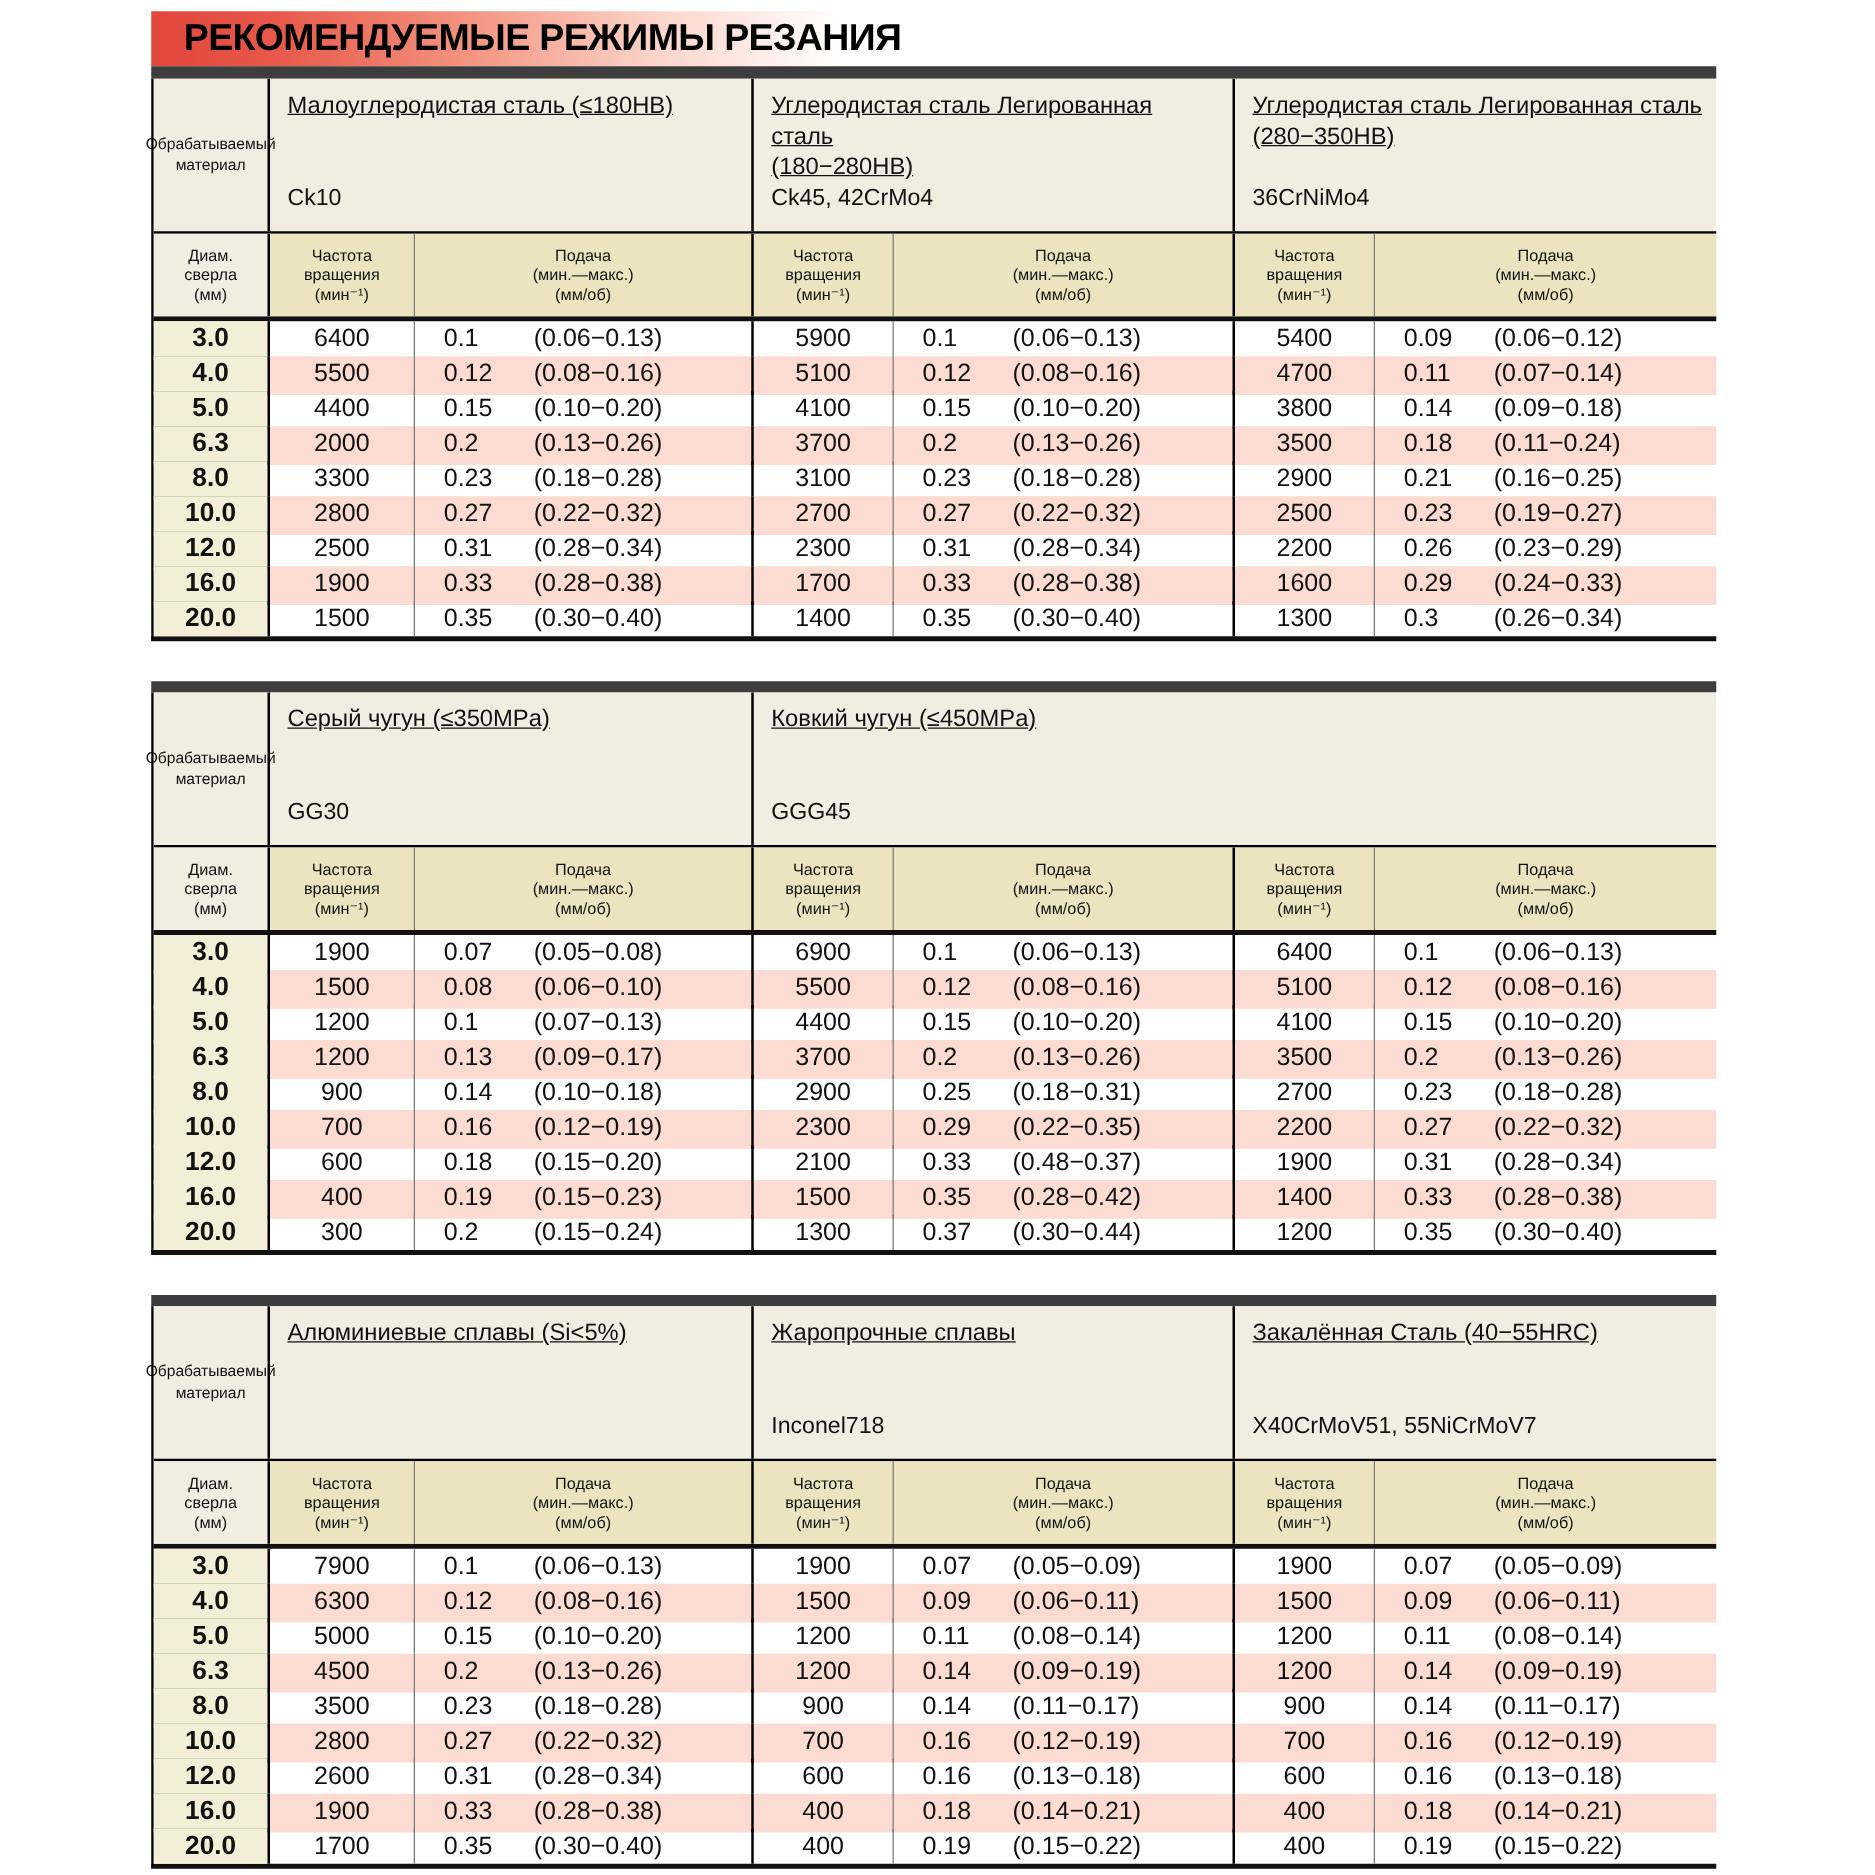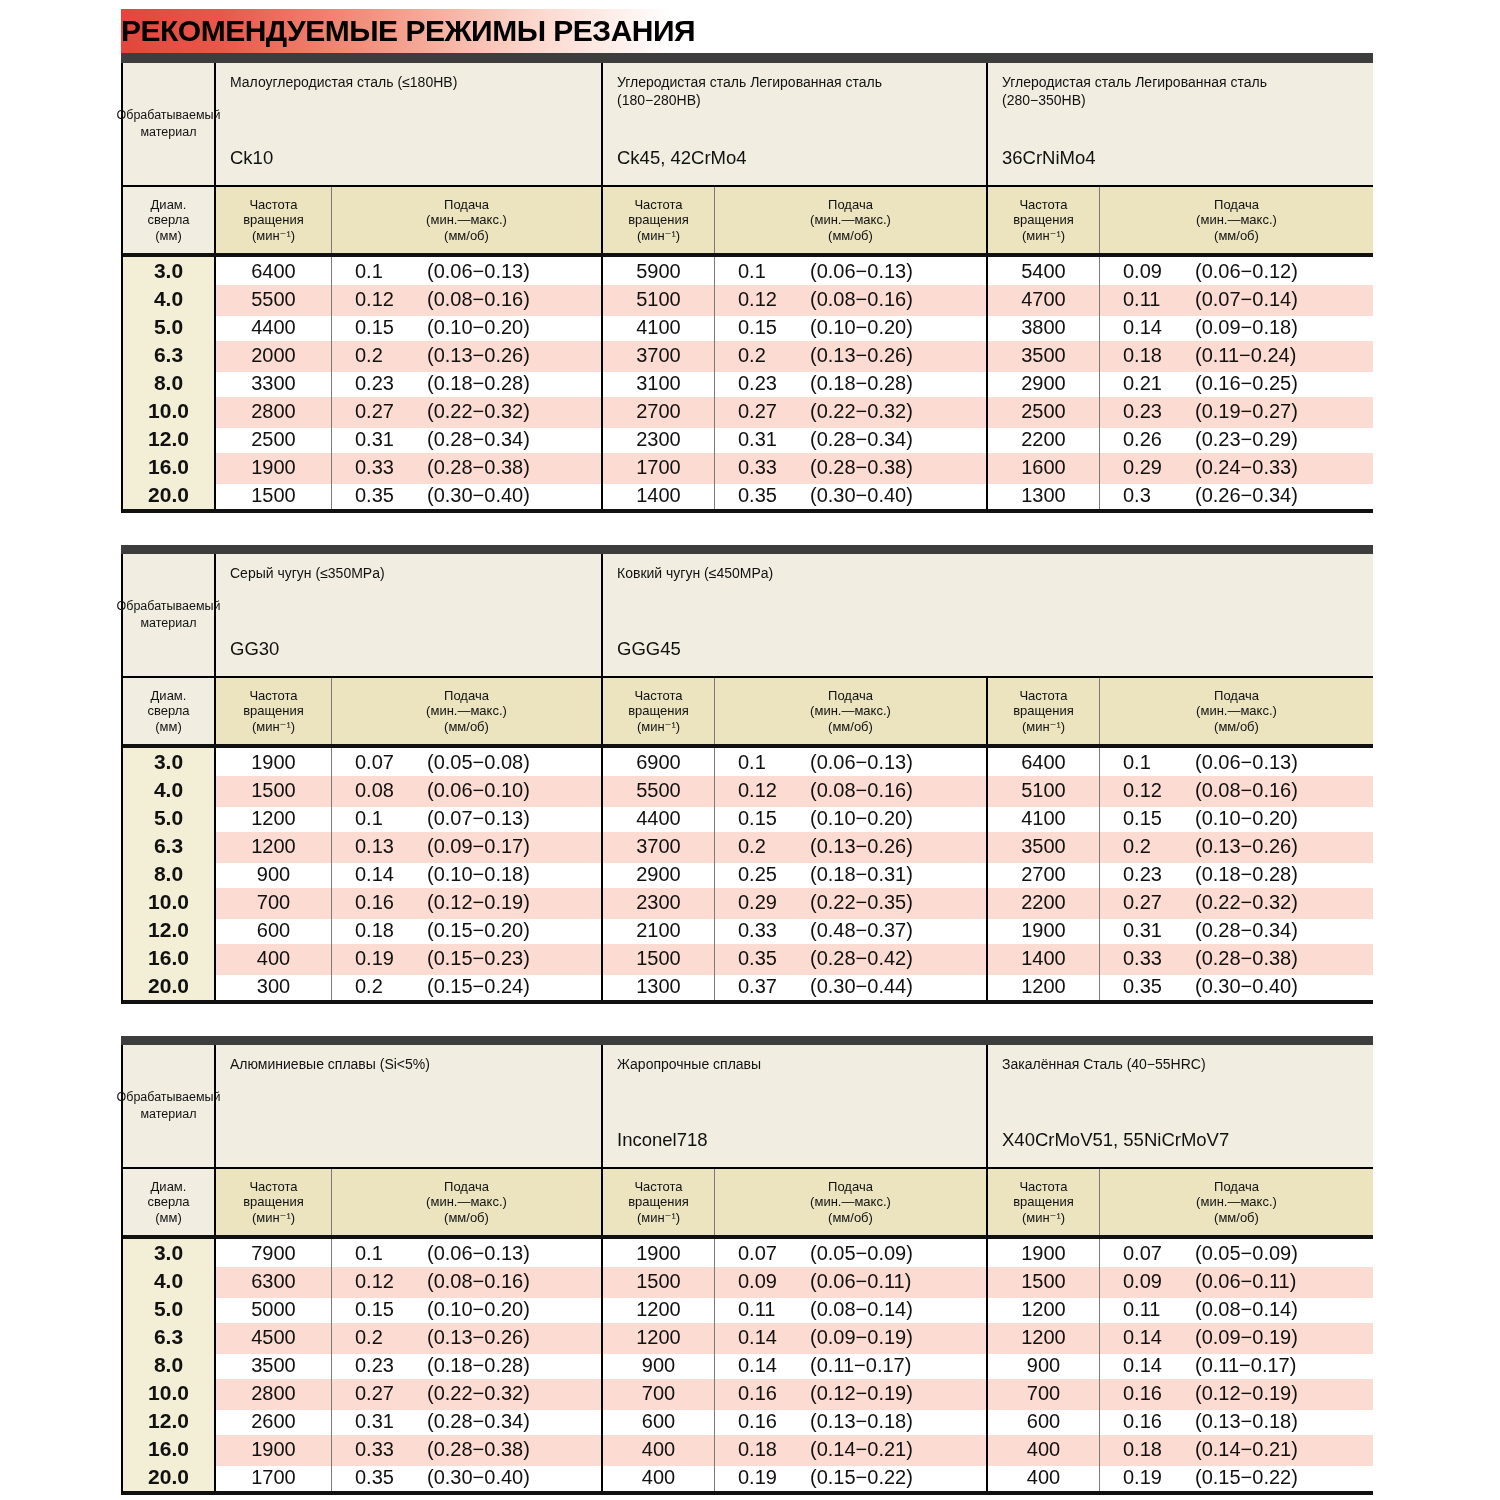--- a/index.html
+++ b/index.html
@@ -8,41 +8,41 @@
     font-family:"Liberation Sans","DejaVu Sans",sans-serif; color:#111;
   }
   .content { margin-left:121px; width:1252px; padding-top:9px; }
 
   
   .title-strip {
     height:44px; display:flex; align-items:center;
     background:linear-gradient(90deg,#e2463c 0%,#e8584a 8%,#f2937f 20%,#fbd3c8 32%,#ffffff 44%);
   }
   .title-strip h1 {
-    margin:0; font-size:30px; font-weight:bold;
+    margin:0; padding-left:26px; font-size:30px; font-weight:bold;
     letter-spacing:-0.5px; white-space:nowrap; color:#000;
   }
   .darkbar { height:10px; background:#3d3d3d; }
   .darkbar.mt { margin-top:32px; height:9px; }
 
   
   .ctable { border-left:2px solid #000; border-bottom:4px solid #111; }
   .cols   { display:grid; grid-template-columns:91px 117px 270px 113px 272px 113px 274px; }
   .cols-m { display:grid; grid-template-columns:91px 387px 385px 387px; }
 
   
   .mrow { border-bottom:2px solid #000; background:#f1eee1; height:122px; }
   .mrow .cell + .cell { border-left:2px solid #000; }
   .corner {
     display:flex; align-items:center; justify-content:center; text-align:center;
     font-size:12.5px; line-height:1.35; white-space:pre-line;
   }
   .mat { display:flex; flex-direction:column; justify-content:space-between;
          padding:10px 10px 16px 14px; box-sizing:border-box; }
-  .mat-name  { font-size:14px; line-height:1.3; white-space:pre-line; }
+  .mat-name  { font-size:19px; line-height:1.3; white-space:pre-line;text-decoration:underline; }
   .mat-alloy { font-size:18.5px; }
 
   
   .hrow { border-bottom:4px solid #111; height:66px; }
   .hrow .cell {
     display:flex; align-items:center; justify-content:center; text-align:center;
     font-size:13px; line-height:1.18; white-space:pre-line; box-sizing:border-box;
   }
   .diam-h { background:#f1eee1; }
   .kh     { background:#ebe4bf; }

